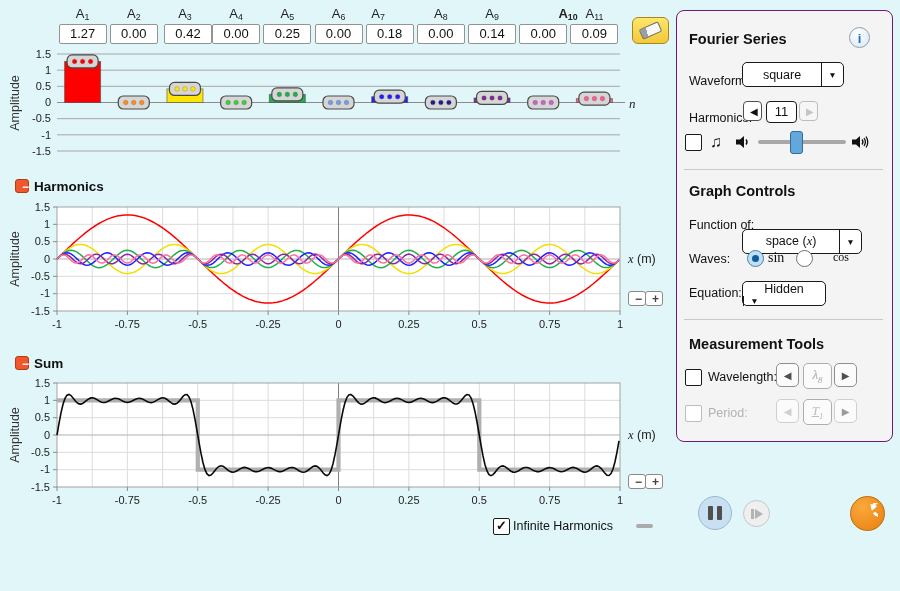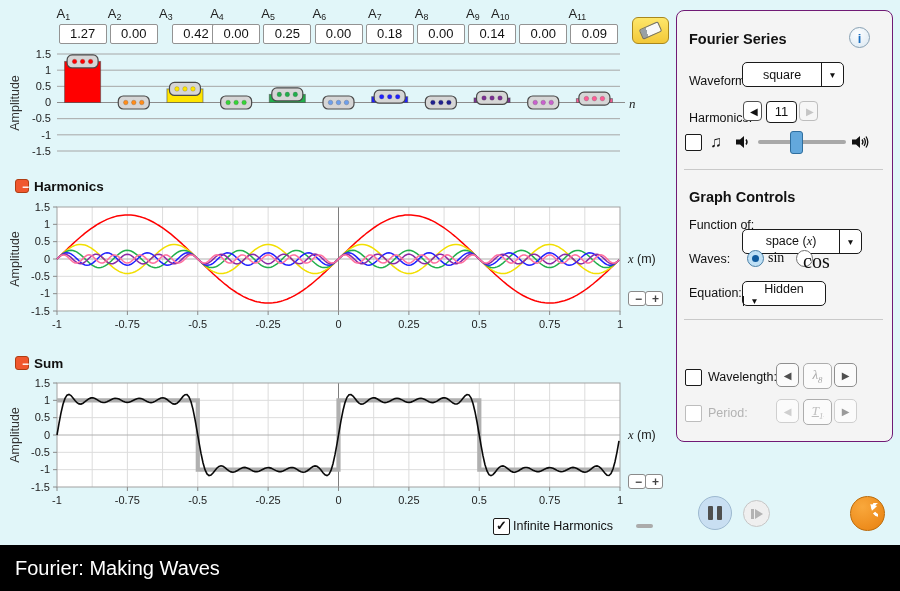--- a/index.html
+++ b/index.html
@@ -4,21 +4,21 @@
 <style>
   html,body{margin:0;padding:0;background:#fff;}
   #stage{position:relative;width:900px;height:591px;background:#E1F6F9;overflow:hidden;
          font-family:"Liberation Sans",sans-serif;color:#111;}
   .abs{position:absolute;}
   .serif{font-family:"Liberation Serif","DejaVu Serif",serif;}
   .ital{font-style:italic;}
   .sub{font-size:68%;vertical-align:-18%;}
 
   
-  .amp-label{position:absolute;top:6px;width:52px;text-align:left;font-size:13px;color:#222;}
+  .amp-label{position:absolute;top:6px;width:52px;text-align:center;font-size:13px;color:#222;}
   .amp-box{position:absolute;top:24px;width:46px;height:18px;background:#fff;border:1px solid #939393;
            border-radius:2px;font-size:13px;line-height:18px;text-align:center;color:#111;}
   #eraser-btn{left:632px;top:17px;width:37px;height:27px;border-radius:6px;
               background:linear-gradient(180deg,#FEE76A,#F2C838);border:1px solid #A8871E;
               display:flex;align-items:center;justify-content:center;}
   #eraser-btn .eraser{width:19px;height:9px;border:1px solid #6F6F6F;border-radius:2px;
               transform:rotate(-24deg);background:linear-gradient(100deg,#98A0A6 0 32%,#F7F8F9 32%);}
 
   
   .collapse-btn{width:14px;height:14px;border-radius:3px;background:#F0572E;border:1px solid #AE3D13;
@@ -95,34 +95,34 @@
 <body>
 
 <div id="stage">
 
   <div id="amp-row" class="abs" style="left:0;top:0;width:670px;height:46px;">
       <div class="amp-label" style="left: 56.5909px;"><span>A</span><span class="sub">1</span></div>
       <div class="amp-box" style="left: 58.5909px; cursor: pointer;">1.27</div>
       <div class="amp-label" style="left: 107.773px;"><span>A</span><span class="sub">2</span></div>
       <div class="amp-box" style="left: 109.773px; cursor: pointer;">0.00</div>
       <div class="amp-label" style="left: 158.955px;"><span>A</span><span class="sub">3</span></div>
-      <div class="amp-box" style="left: 172px; cursor: pointer;">0.42</div>
+      <div class="amp-box" style="left: 164px; cursor: pointer;">0.42</div>
       <div class="amp-label" style="left: 210.136px;"><span>A</span><span class="sub">4</span></div>
       <div class="amp-box" style="left: 212.136px; cursor: pointer;">0.00</div>
       <div class="amp-label" style="left: 261.318px;"><span>A</span><span class="sub">5</span></div>
       <div class="amp-box" style="left: 263.318px; cursor: pointer;">0.25</div>
       <div class="amp-label" style="left: 312.5px;"><span>A</span><span class="sub">6</span></div>
       <div class="amp-box" style="left: 314.5px; cursor: pointer;">0.00</div>
-      <div class="amp-label" style="left: 368px;"><span>A</span><span class="sub">7</span></div>
+      <div class="amp-label" style="left: 352px;"><span>A</span><span class="sub">7</span></div>
       <div class="amp-box" style="left: 365.682px; cursor: pointer;">0.18</div>
       <div class="amp-label" style="left: 414.864px;"><span>A</span><span class="sub">8</span></div>
       <div class="amp-box" style="left: 416.864px; cursor: pointer;">0.00</div>
       <div class="amp-label" style="left: 466.045px;"><span>A</span><span class="sub">9</span></div>
       <div class="amp-box" style="left: 468.045px; cursor: pointer;">0.14</div>
-      <div class="amp-label" style="left: 491px;"><span>A</span><span class="sub">10</span></div>
+      <div class="amp-label" style="left: 542px; font-weight: bold;"><span>A</span><span class="sub">10</span></div>
       <div class="amp-box" style="left: 519.227px; cursor: pointer;">0.00</div>
       <div class="amp-label" style="left: 568.409px;"><span>A</span><span class="sub">11</span></div>
       <div class="amp-box" style="left: 570.409px; cursor: pointer;">0.09</div>
     </div>
 
   <button id="eraser-btn" class="abs" style="cursor:pointer;">
     <span class="eraser"></span>
   </button>
 
   <svg id="charts-svg" class="abs" style="left:0;top:0;" width="900" height="545" xmlns="http://www.w3.org/2000/svg">
@@ -397,44 +397,45 @@
     <div id="vol-thumb" style="cursor:grab;"></div>
     <svg class="abs" style="left:174px;top:122px;" width="19" height="18" viewBox="0 0 19 18">
       <polygon points="1,6.5 5,6.5 9,3 9,15 5,11.5 1,11.5" fill="#111"></polygon>
       <path d="M11 6.5 Q13 9 11 11.5" stroke="#111" stroke-width="1.3" fill="none"></path>
       <path d="M13 5 Q15.8 9 13 13" stroke="#111" stroke-width="1.3" fill="none"></path>
       <path d="M15 3.5 Q18.6 9 15 14.5" stroke="#111" stroke-width="1.3" fill="none"></path>
     </svg>
 
     <div class="divider" style="top:158px;"></div>
 
-    <div class="ptitle" style="top:178px;">Graph Controls</div>
+    <div class="ptitle" style="top:172px;">Graph Controls</div>
 
     <div class="plabel" style="top:207px;">Function of:</div>
     <div class="dropdown" style="left:65px;top:218px;width:118px;cursor:pointer;">
       <span class="dd-val"><span>space (</span><span class="serif ital">x</span><span>)</span></span>
       <span class="dd-arrow">▼</span>
     </div>
 
     <div class="plabel" style="top:241px;">Waves:</div>
     <div class="radio sel" style="position:absolute;left:70px;top:239px;cursor:pointer;">
         <span class="dot"></span>
       </div>
     <div class="abs serif" style="left:91px;top:239px;font-size:14px;">sin</div>
     <div class="radio" style="position:absolute;left:119px;top:239px;cursor:pointer;"></div>
-    <div class="abs serif" style="left:126px;top:239px;font-size:20px;">cos</div>
+    <div class="abs serif" style="left:156px;top:239px;font-size:12px;">cos</div>
 
     <div class="plabel" style="top:275px;">Equation:</div>
     <div class="dropdown" style="left:65px;top:270px;width:82px;cursor:pointer;flex-direction:column;">
       <span class="dd-val">Hidden</span>
       <span class="dd-arrow">▼</span>
     </div>
 
     <div class="divider" style="top:308px;"></div>
 
+    <div class="ptitle" style="top:325px;">Measurement Tools</div>
 
     <div class="cb" style="position:absolute;left:8px;top:358px;cursor:pointer;"></div>
     <div class="plabel" style="left:31px;top:359px;">Wavelength:</div>
     <button class="mt-btn" style="left:99px;top:352px;">◀</button>
     <div class="mt-box serif ital" style="left:126px;top:352px;">
       <span>λ</span><span class="sub">8</span>
     </div>
     <button class="mt-btn" style="left:157px;top:352px;">▶</button>
 
     <div class="cb disabled" style="position:absolute;left:8px;top:394px;"></div>
@@ -454,22 +455,13 @@
     <span class="sbar"></span>
       <span class="stri"></span>
   </button>
   <button id="reset-btn" class="circle-btn" style="cursor:pointer;">
     <svg width="22" height="22" viewBox="0 0 24 24">
       <path d="M19.5 10.5 A8 8 0 1 0 18 6" stroke="#fff" stroke-width="3.2" fill="none"></path>
       <polygon points="15.2,0.6 23,2.8 17.1,8.4" fill="#fff"></polygon>
     </svg>
   </button>
 
-  <div id="navbar" class="abs">
-    <div id="nav-title" class="abs">Fourier: Making Waves</div>
-
-    <div style="cursor:pointer;">
-      
-      
-      
-    </div>
-  </div>
 </div>
 
 </body></html>

